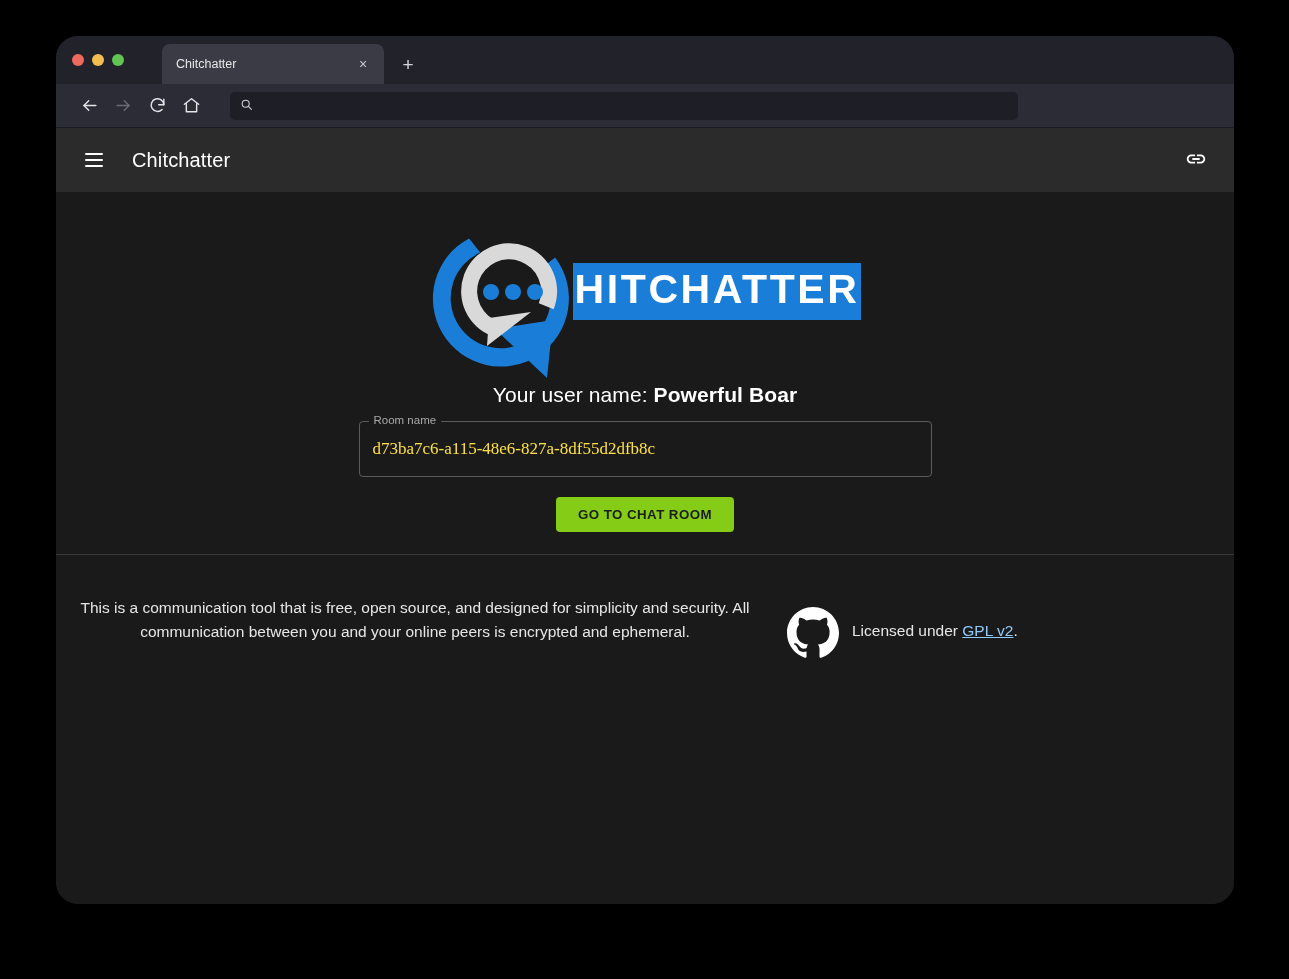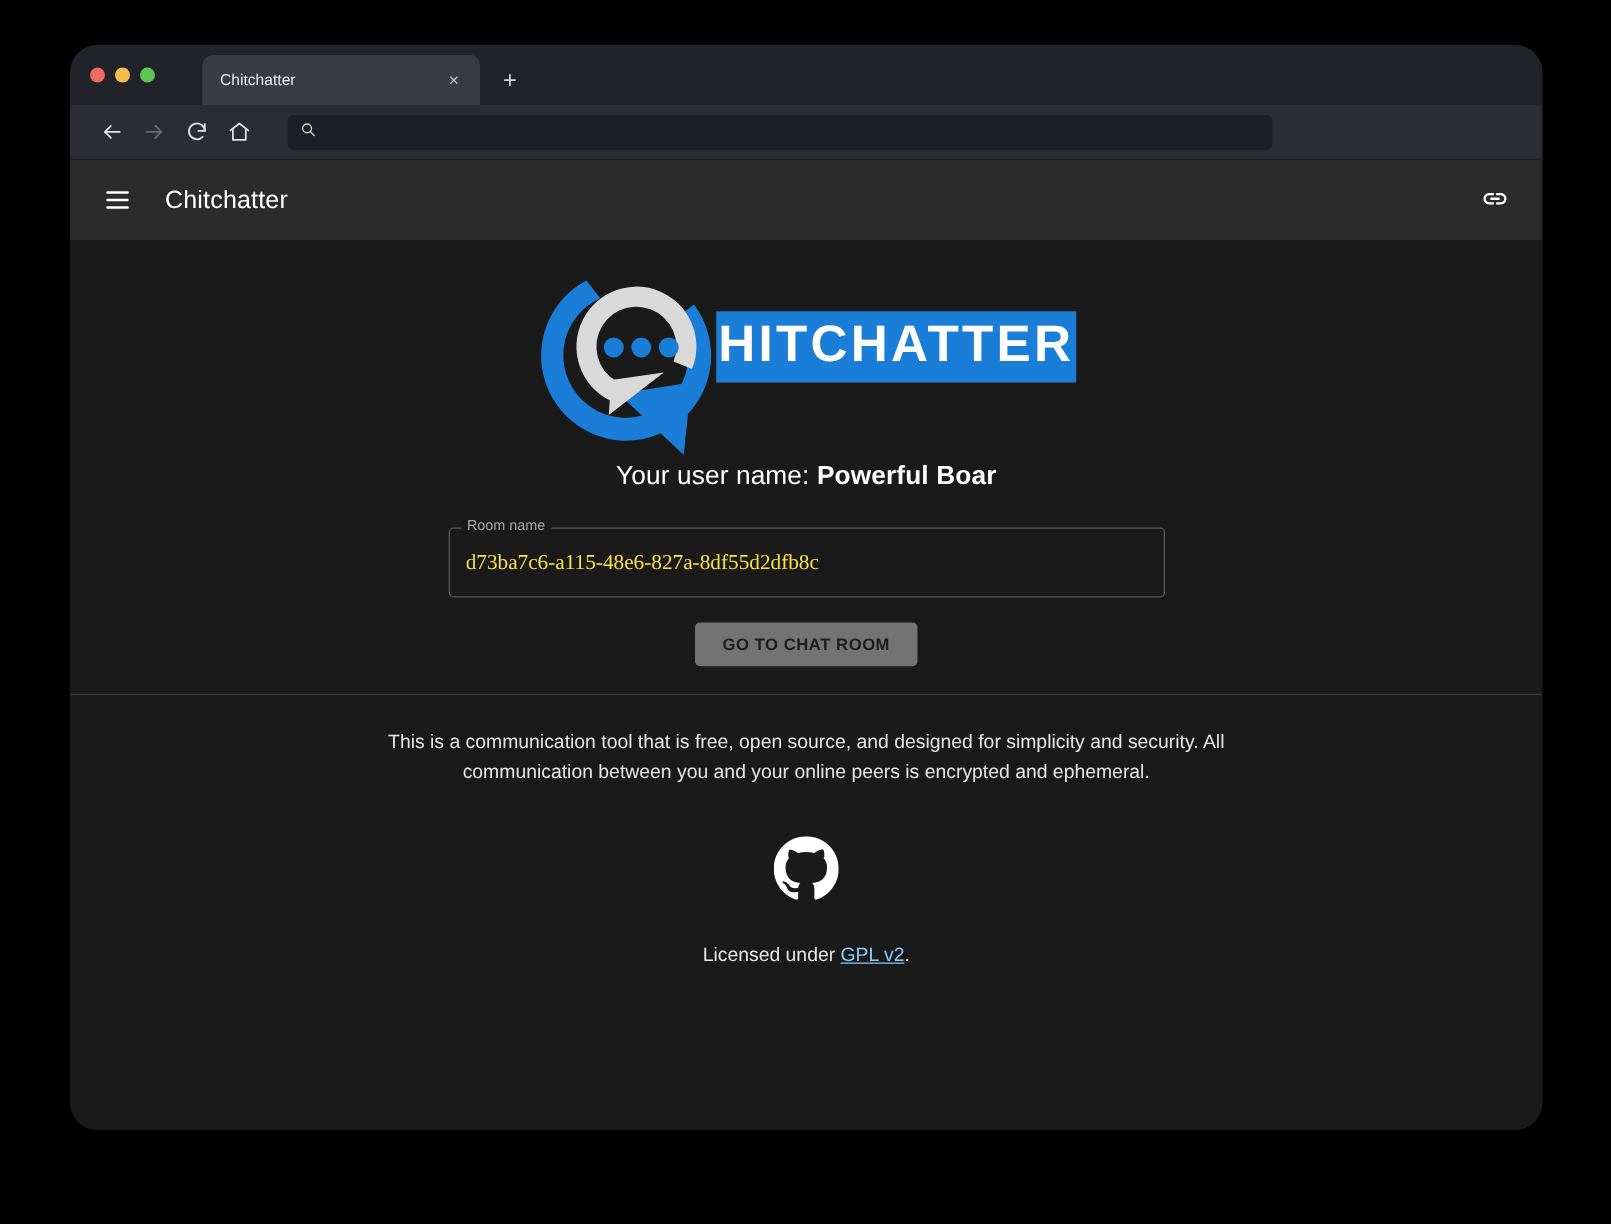--- a/index.html
+++ b/index.html
@@ -177,21 +177,21 @@
 
   
   .main {
     flex: 1 1 auto;
     overflow: hidden;
     display: flex;
     flex-direction: column;
   }
 
   .hero {
-    padding-top: 0;
+    padding-top: 14px;
     padding-bottom: 22px;
     display: flex;
     flex-direction: column;
     align-items: center;
   }
 
   .logo {
     width: 440px;
     height: 175px;
     display: block;
@@ -203,21 +203,21 @@
     margin-top: 2px;
     letter-spacing: 0.1px;
   }
   .username-line b { font-weight: 700; }
 
   
   .field {
     position: relative;
     width: 573px;
     height: 56px;
-    margin-top: 29px;
+    margin-top: 14px;
   }
   .field-outline {
     position: absolute;
     inset: 0;
     border: 1px solid #5b5b5b;
     border-radius: 4px;
     pointer-events: none;
   }
   .field-legend {
     position: absolute;
@@ -238,42 +238,42 @@
     color: #fde047;
     font-family: Liberation Serif, serif;
     font-size: 17px;
     padding: 0 14px;
     width: 100%;
     height: 100%;
   }
 
   .cta {
     margin-top: 20px;
-    background: #737373;
+    background: #84cc16;
     color: #1c1c1c;
     border: none;
     border-radius: 4px;
     font-family: "Liberation Sans", sans-serif;
     font-size: 13.3px;
     font-weight: 700;
     letter-spacing: 0.45px;
     padding: 11px 22px;
     line-height: 1;
   }
 
   .divider {
     height: 1px;
     background: #3a3a3a;
     width: 100%;
   }
 
   .footer {
     padding-top: 26px;
     display: flex;
-    flex-direction: column;
+    flex-direction: row;
     align-items: center;
     gap: 13px;
   }
   .blurb {
     color: #e6e6e6;
     font-size: 15.5px;
     line-height: 24px;
     text-align: center;
     max-width: 718px;
   }

